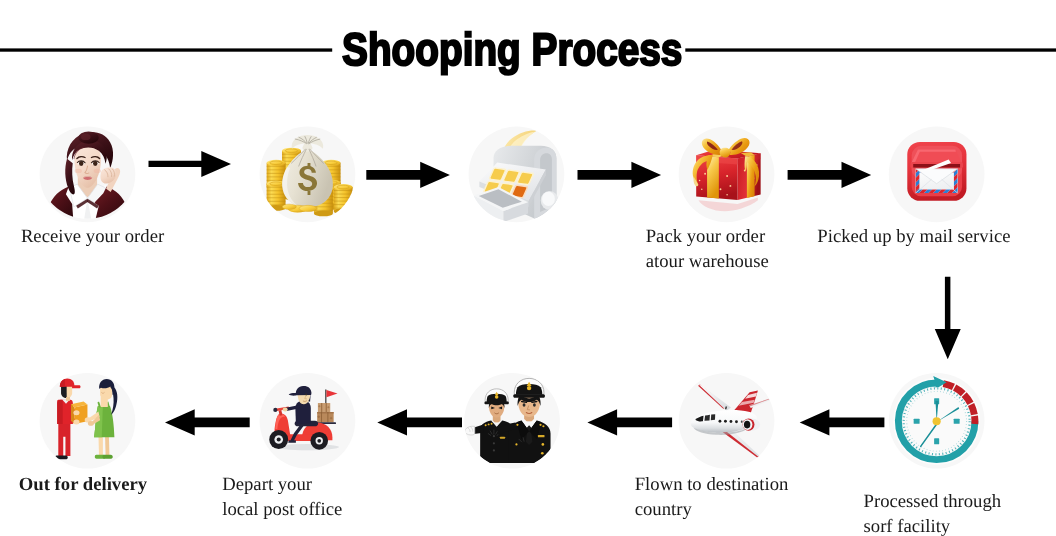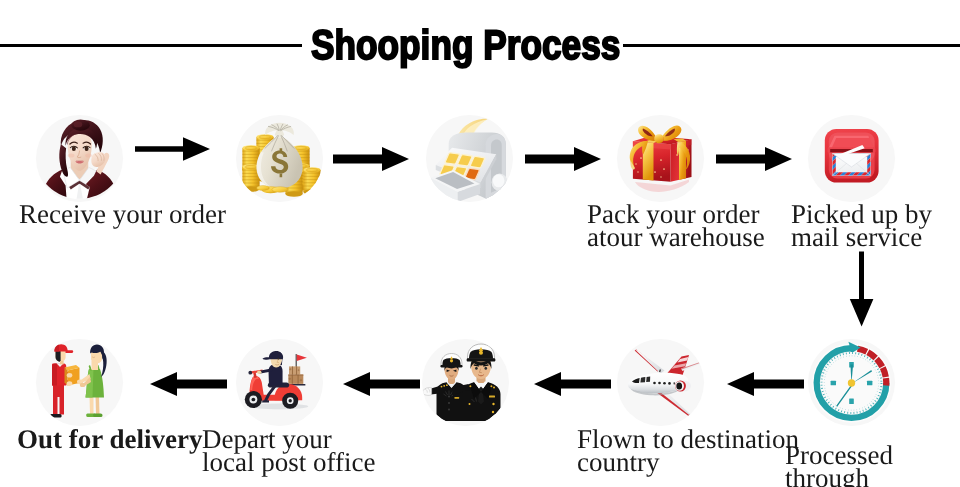--- a/index.html
+++ b/index.html
@@ -18,21 +18,21 @@
              font-size:41.5px;line-height:41.5px;color:#000;
              transform:scaleX(0.849);transform-origin:left top;
              -webkit-text-stroke:2.0px #000;white-space:nowrap;}
 
   
   .node{position:absolute;width:87px;height:87px;border-radius:50%;
         background:#f7f7f7;overflow:hidden;}
   .node svg{display:block;width:87px;height:87px;}
 
   
-  .label{position:absolute;font-size:27px;line-height:23px;color:#1a1a1a;
+  .label{position:absolute;font-size:17px;line-height:23px;color:#1a1a1a;
          white-space:pre-line;}
 
   
   .arrow{position:absolute;}
 </style>
 </head>
 <body>
 
 <div class="stage">
 
@@ -94,21 +94,21 @@
   </div>
   <div class="node" style="left:808px;top:339px;">
     <svg viewBox="0 0 87 87">
         <use href="#ic-clock"></use>
       </svg>
   </div>
 
   <div class="label" style="left:19px;top:203px;">Receive your order</div>
   <div class="label" style="left:587px;top:203px;">Pack your order
 atour warehouse</div>
-  <div class="label" style="left:743px;top:203px;margin-left:48px;">Picked up by mail service</div>
+  <div class="label" style="left:743px;top:203px;">Picked up by mail service</div>
 
   <div class="label" style="left:17px;top:428px;font-weight:bold;">Out for delivery</div>
   <div class="label" style="left:202px;top:428px;">Depart your
 local post office</div>
   <div class="label" style="left:577px;top:428px;">Flown to destination
 country</div>
   <div class="label" style="left:785px;top:444px;">Processed through
 sorf facility</div>
 
   <svg class="arrow" style="left:133px;top:134px;" width="80" height="30" viewBox="0 0 80 30">

